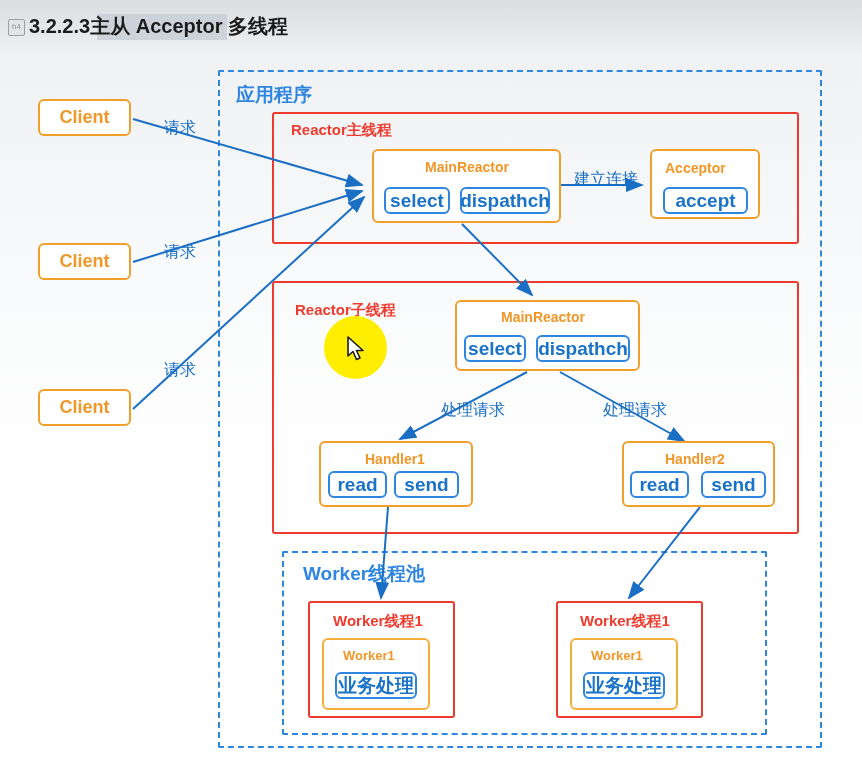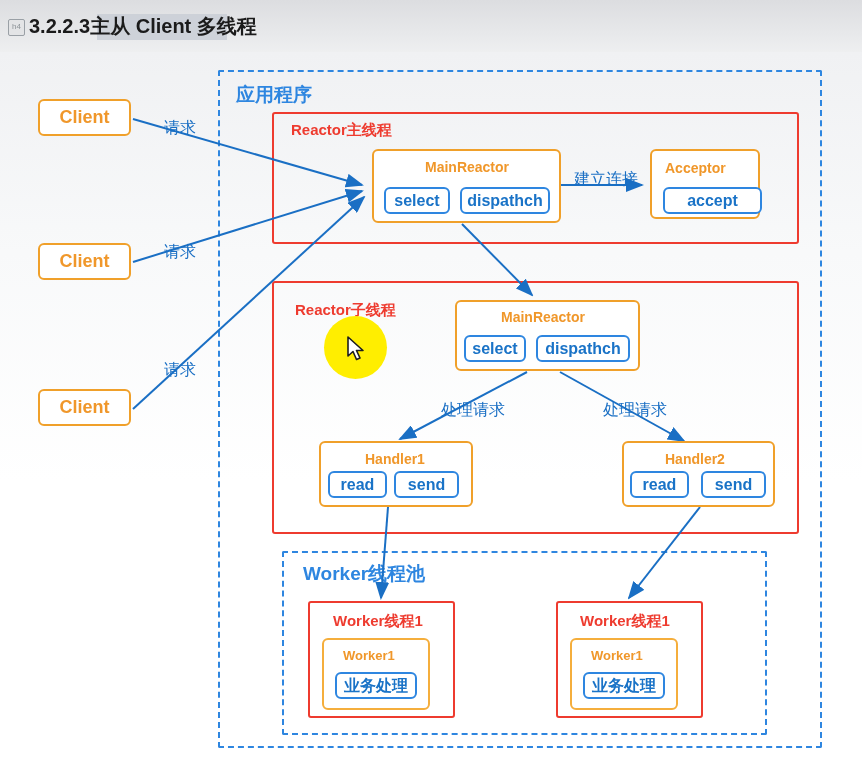--- a/index.html
+++ b/index.html
@@ -93,21 +93,21 @@
     background: #ffffff;
   }
   .pill-blue {
     position: absolute;
     box-sizing: border-box;
     border: 2px solid #2e86e0;
     border-radius: 6px;
     background: #ffffff;
     color: #1a73c7;
     font-weight: bold;
-    font-size: 16px;
+    font-size: 19px;
     text-align: center;
     line-height: 1;
     display: flex;
     align-items: center;
     justify-content: center;
     white-space: nowrap;
   }
 
   .lbl {
     position: absolute;
@@ -166,21 +166,21 @@
     left: 347px; top: 284px;
     width: 20px; height: 28px;
   }
 </style>
 </head>
 <body>
 
 <div id="header-bar">
   <div id="heading-badge">h4</div>
   <div id="title-selection"></div>
-  <div id="title-text-layer">3.2.2.3主从 Client 多线程</div>
+  <div id="title-text-layer">3.2.2.3主从 Acceptor 多线程</div>
 </div>
 
 <div id="canvas">
 
   <div class="box box-dashed-blue" style="left:218px; top:18px; width:604px; height:678px;"></div>
   <div class="lbl lbl-blue-title" style="left:236px; top:33px;">应用程序</div>
 
   <div class="box box-red" style="left:272px; top:60px; width:527px; height:132px;"></div>
   <div class="lbl lbl-red-title" style="left:291px; top:70px;">Reactor主线程</div>
 
@@ -223,21 +223,21 @@
   <div class="client-box" style="left:38px; top:191px; width:93px; height:37px;">Client</div>
   <div class="client-box" style="left:38px; top:337px; width:93px; height:37px;">Client</div>
 
   <div class="box box-orange" style="left:372px; top:97px; width:189px; height:74px;"></div>
   <div class="lbl lbl-orange-title" style="left:425px; top:108px;">MainReactor</div>
   <div class="pill-blue" style="left:384px; top:135px; width:66px; height:27px;">select</div>
   <div class="pill-blue" style="left:460px; top:135px; width:90px; height:27px;">dispathch</div>
 
   <div class="box box-orange" style="left:650px; top:97px; width:110px; height:70px;"></div>
   <div class="lbl lbl-orange-title" style="left:665px; top:109px;">Acceptor</div>
-  <div class="pill-blue" style="left:663px; top:135px; width:99px; height:27px;">accept</div>
+  <div class="pill-blue" style="left:663px; top:135px; width:85px; height:27px;">accept</div>
 
   <div class="box box-orange" style="left:455px; top:248px; width:185px; height:71px;"></div>
   <div class="lbl lbl-orange-title" style="left:501px; top:258px;">MainReactor</div>
   <div class="pill-blue" style="left:464px; top:283px; width:62px; height:27px;">select</div>
   <div class="pill-blue" style="left:536px; top:283px; width:94px; height:27px;">dispathch</div>
 
   <div class="box box-orange" style="left:319px; top:389px; width:154px; height:66px;"></div>
   <div class="lbl lbl-orange-title" style="left:365px; top:400px;">Handler1</div>
   <div class="pill-blue" style="left:328px; top:419px; width:59px; height:27px;">read</div>
   <div class="pill-blue" style="left:394px; top:419px; width:65px; height:27px;">send</div>

